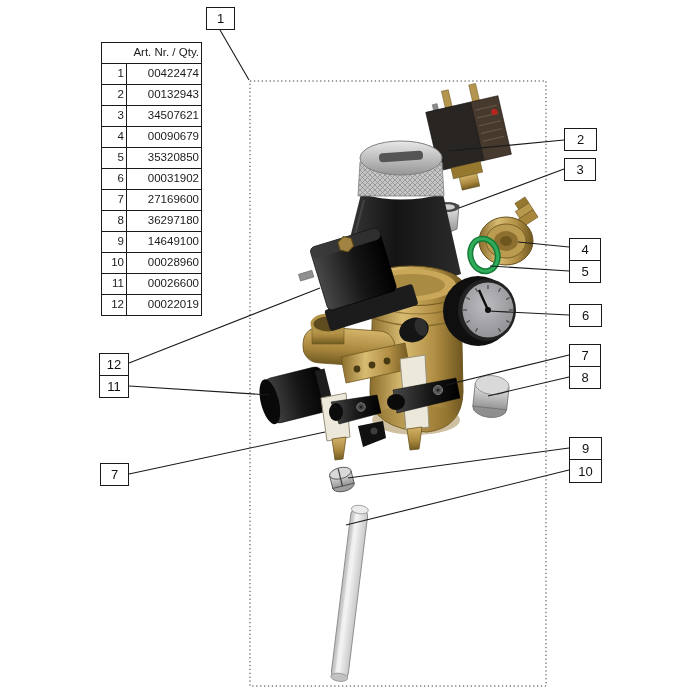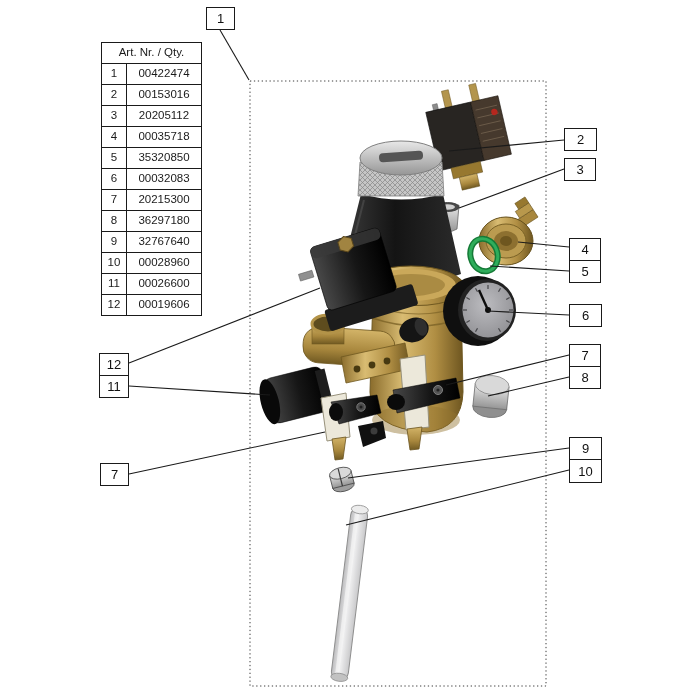--- a/index.html
+++ b/index.html
@@ -2,21 +2,21 @@
 <html><head>
 <meta charset="utf-8">
 <style>
   html,body { margin:0; padding:0; background:#ffffff; }
   body { width:700px; height:700px; font-family:"Liberation Sans", sans-serif; }
   .canvas { position:relative; width:700px; height:700px; background:#fff; overflow:hidden; }
 
   .parts-table { position:absolute; left:101px; top:42px; border-collapse:collapse; background:#fff; }
   .parts-table th, .parts-table td {
     border:1.4px solid #1a1a1a; font-size:11.5px; line-height:1; color:#1a1a1a;
-    text-align:center; padding:0 2px; height:20px; font-weight:400; white-space:nowrap;
+    text-align:right; padding:0 2px; height:20px; font-weight:400; white-space:nowrap;
   }
   .parts-table th { width:92px; }
   .parts-table td.pos { width:20px; }
   .parts-table td.art { width:70px;margin-top:8px; }
 
   .diagram-svg { position:absolute; left:0; top:0; }
 
   .callout {
     position:absolute; box-sizing:border-box; background:#fff;
     border:1.4px solid #1a1a1a; display:flex; align-items:center; justify-content:center;
@@ -34,61 +34,61 @@
         <th colspan="2">Art. Nr. / Qty.</th>
       </tr>
     </thead>
     <tbody>
         <tr>
           <td class="pos">1</td>
           <td class="art">00422474</td>
         </tr>
         <tr>
           <td class="pos">2</td>
-          <td class="art">00153016</td>
+          <td class="art">00132943</td>
         </tr>
         <tr>
           <td class="pos">3</td>
-          <td class="art">20205112</td>
+          <td class="art">34507621</td>
         </tr>
         <tr>
           <td class="pos">4</td>
-          <td class="art">00035718</td>
+          <td class="art">00090679</td>
         </tr>
         <tr>
           <td class="pos">5</td>
           <td class="art">35320850</td>
         </tr>
         <tr>
           <td class="pos">6</td>
-          <td class="art">00032083</td>
+          <td class="art">00031902</td>
         </tr>
         <tr>
           <td class="pos">7</td>
-          <td class="art">20215300</td>
+          <td class="art">27169600</td>
         </tr>
         <tr>
           <td class="pos">8</td>
           <td class="art">36297180</td>
         </tr>
         <tr>
           <td class="pos">9</td>
-          <td class="art">32767640</td>
+          <td class="art">14649100</td>
         </tr>
         <tr>
           <td class="pos">10</td>
           <td class="art">00028960</td>
         </tr>
         <tr>
           <td class="pos">11</td>
           <td class="art">00026600</td>
         </tr>
         <tr>
           <td class="pos">12</td>
-          <td class="art">00019606</td>
+          <td class="art">00022019</td>
         </tr>
       </tbody>
   </table>
 
   <svg class="diagram-svg" width="700" height="700" viewBox="0 0 700 700">
     <defs>
       <linearGradient id="brassV" x1="0" y1="0" x2="1" y2="0">
         <stop offset="0" stop-color="#8a6c2c"></stop>
         <stop offset="0.35" stop-color="#d9bc72"></stop>
         <stop offset="0.7" stop-color="#b08e43"></stop>

